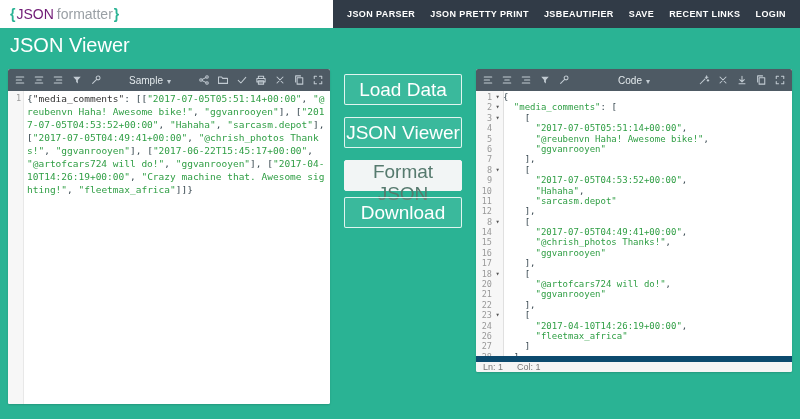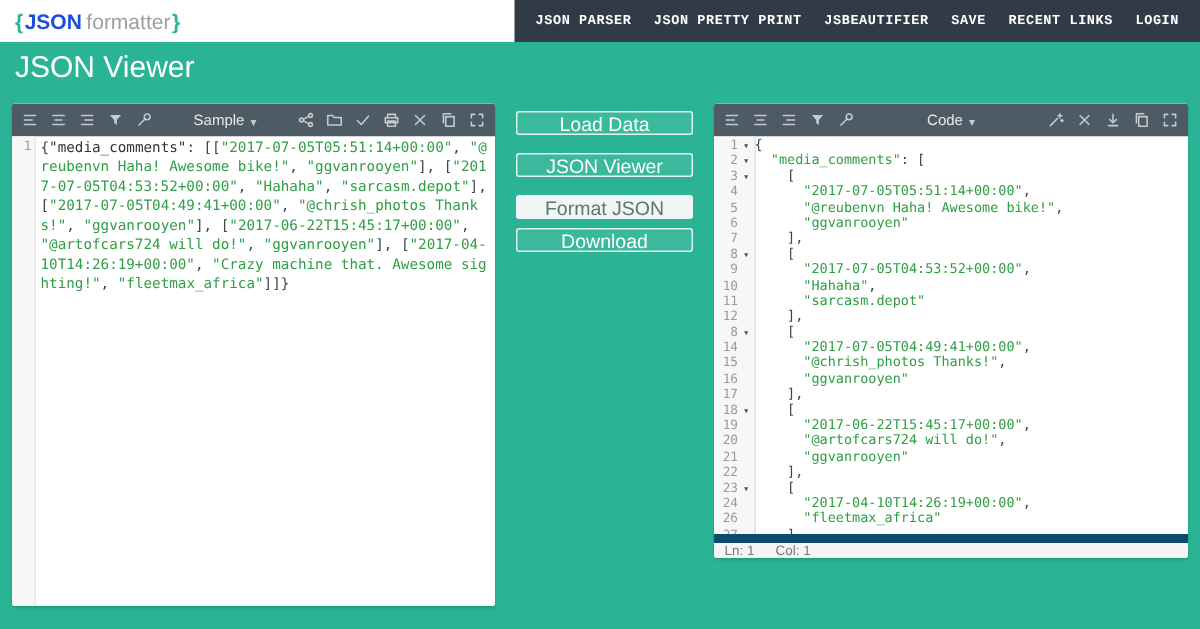--- a/index.html
+++ b/index.html
@@ -3,24 +3,24 @@
 <meta charset="utf-8">
 <style>
   * { box-sizing: border-box; margin: 0; padding: 0; }
   html,body { width:800px; height:419px; overflow:hidden; }
   body { font-family:"Liberation Sans", sans-serif; background:#2ab394; }
 
   
   .topbar { display:flex; height:28px; background:#fff; }
   .logo { flex:1; display:flex; align-items:center; padding-left:10px; font-size:14px; white-space:nowrap; cursor:pointer; }
   .logo .brace { color:#2ab394; font-weight:bold; }
-  .logo .logo-name { color:#1d4ed8; font-weight:bold; margin:0 3px 0 1px; }
+  .logo .logo-name { color:#701a75; font-weight:normal; margin:0 3px 0 1px; }
   .logo .logo-suffix { color:#9aa0a5; margin-right:1px; }
   .topnav { display:flex; align-items:center; gap:15px; background:#313b47; padding:0 14px; }
-  .nav-item { color:#fff; font-size:9px; font-weight:bold; letter-spacing:.4px; text-decoration:none; cursor:pointer; white-space:nowrap;font-family:Liberation Mono, monospace; }
+  .nav-item { color:#fff; font-size:9px; font-weight:bold; letter-spacing:.4px; text-decoration:none; cursor:pointer; white-space:nowrap; }
 
   
   .page-header { height:35px; background:#2ab394; }
   .page-header h1 { color:#fff; font-size:20px; font-weight:400; padding:6px 0 0 10px; }
 
   
   .main { display:flex; padding:6px 8px 0 8px; align-items:flex-start; }
   .panel { background:#fff; border-radius:2px; overflow:hidden; display:flex; flex-direction:column; box-shadow:0 1px 2px rgba(0,0,0,.15); }
   .left-panel  { width:322px; height:335px; }
   .right-panel { width:316px; height:303px; }
@@ -28,22 +28,22 @@
 
   
   .toolbar { height:22px; background:#4e5a64; display:flex; align-items:center; padding:0 6px; gap:7px; color:#c2cbd2; flex:none; }
   .tb-group { display:flex; align-items:center; gap:7px; }
   .icon { display:inline-block; width:12px; height:12px; cursor:pointer; }
   .icon svg { width:12px; height:12px; display:block; fill:none; stroke:currentColor; stroke-width:1.4; stroke-linecap:round; stroke-linejoin:round; }
   .tb-dropdown { margin:0 auto; display:flex; align-items:flex-end; gap:4px; color:#e3e9ec; font-size:10px; cursor:pointer; }
   .tb-dropdown .caret { font-size:8px; color:#c2cbd2; }
 
   
-  .action-btn { width:118px; height:16px; margin-bottom:12px; background:rgba(255,255,255,.08);
-    border:1px solid rgba(255,255,255,.85); border-radius:2px; color:#fff; font-size:13px;
+  .action-btn { width:118px; height:31px; margin-bottom:12px; background:rgba(255,255,255,.08);
+    border:1px solid rgba(255,255,255,.85); border-radius:2px; color:#fff; font-size:19px;
     font-family:"Liberation Sans", sans-serif; cursor:pointer; }
   .action-btn:nth-child(3) { margin-bottom:6px; }
   .action-btn.active { background:#f2f5f5; color:#567a6e; border-color:#f2f5f5; }
 
   
   .left-editor { position:relative; flex:1; background:#fff; font-family:"DejaVu Sans Mono", monospace; font-size:9.5px; line-height:13px; cursor:text; }
   .left-editor::before { content:""; position:absolute; left:0; top:0; bottom:0; width:15px; background:#f7f7f7; border-right:1px solid #e8e8e8; }
   .gutter-num { position:absolute; left:0; top:1px; width:13px; text-align:right; font-size:8.5px; color:#999; font-family:"DejaVu Sans Mono", monospace; }
   .code-wrap { position:relative; margin-left:16px; padding:1px 3px 0 3px; white-space:pre-wrap; word-break:break-all; font:inherit; color:#37474f; }
 
@@ -332,25 +332,20 @@
               <span class="ln">17</span>
               <span class="fold"></span>
               <span class="lc"><span class="tok-p">    ],</span></span>
             </div>
             <div class="code-line">
               <span class="ln">18</span>
               <span class="fold">▾</span>
               <span class="lc"><span class="tok-p">    [</span></span>
             </div>
             <div class="code-line">
-              <span class="ln">19</span>
-              <span class="fold"></span>
-              <span class="lc"><span class="tok-p">      </span><span class="tok-s">"2017-06-22T15:45:17+00:00"</span><span class="tok-p">,</span></span>
-            </div>
-            <div class="code-line">
               <span class="ln">20</span>
               <span class="fold"></span>
               <span class="lc"><span class="tok-p">      </span><span class="tok-s">"@artofcars724 will do!"</span><span class="tok-p">,</span></span>
             </div>
             <div class="code-line">
               <span class="ln">21</span>
               <span class="fold"></span>
               <span class="lc"><span class="tok-p">      </span><span class="tok-s">"ggvanrooyen"</span></span>
             </div>
             <div class="code-line">

